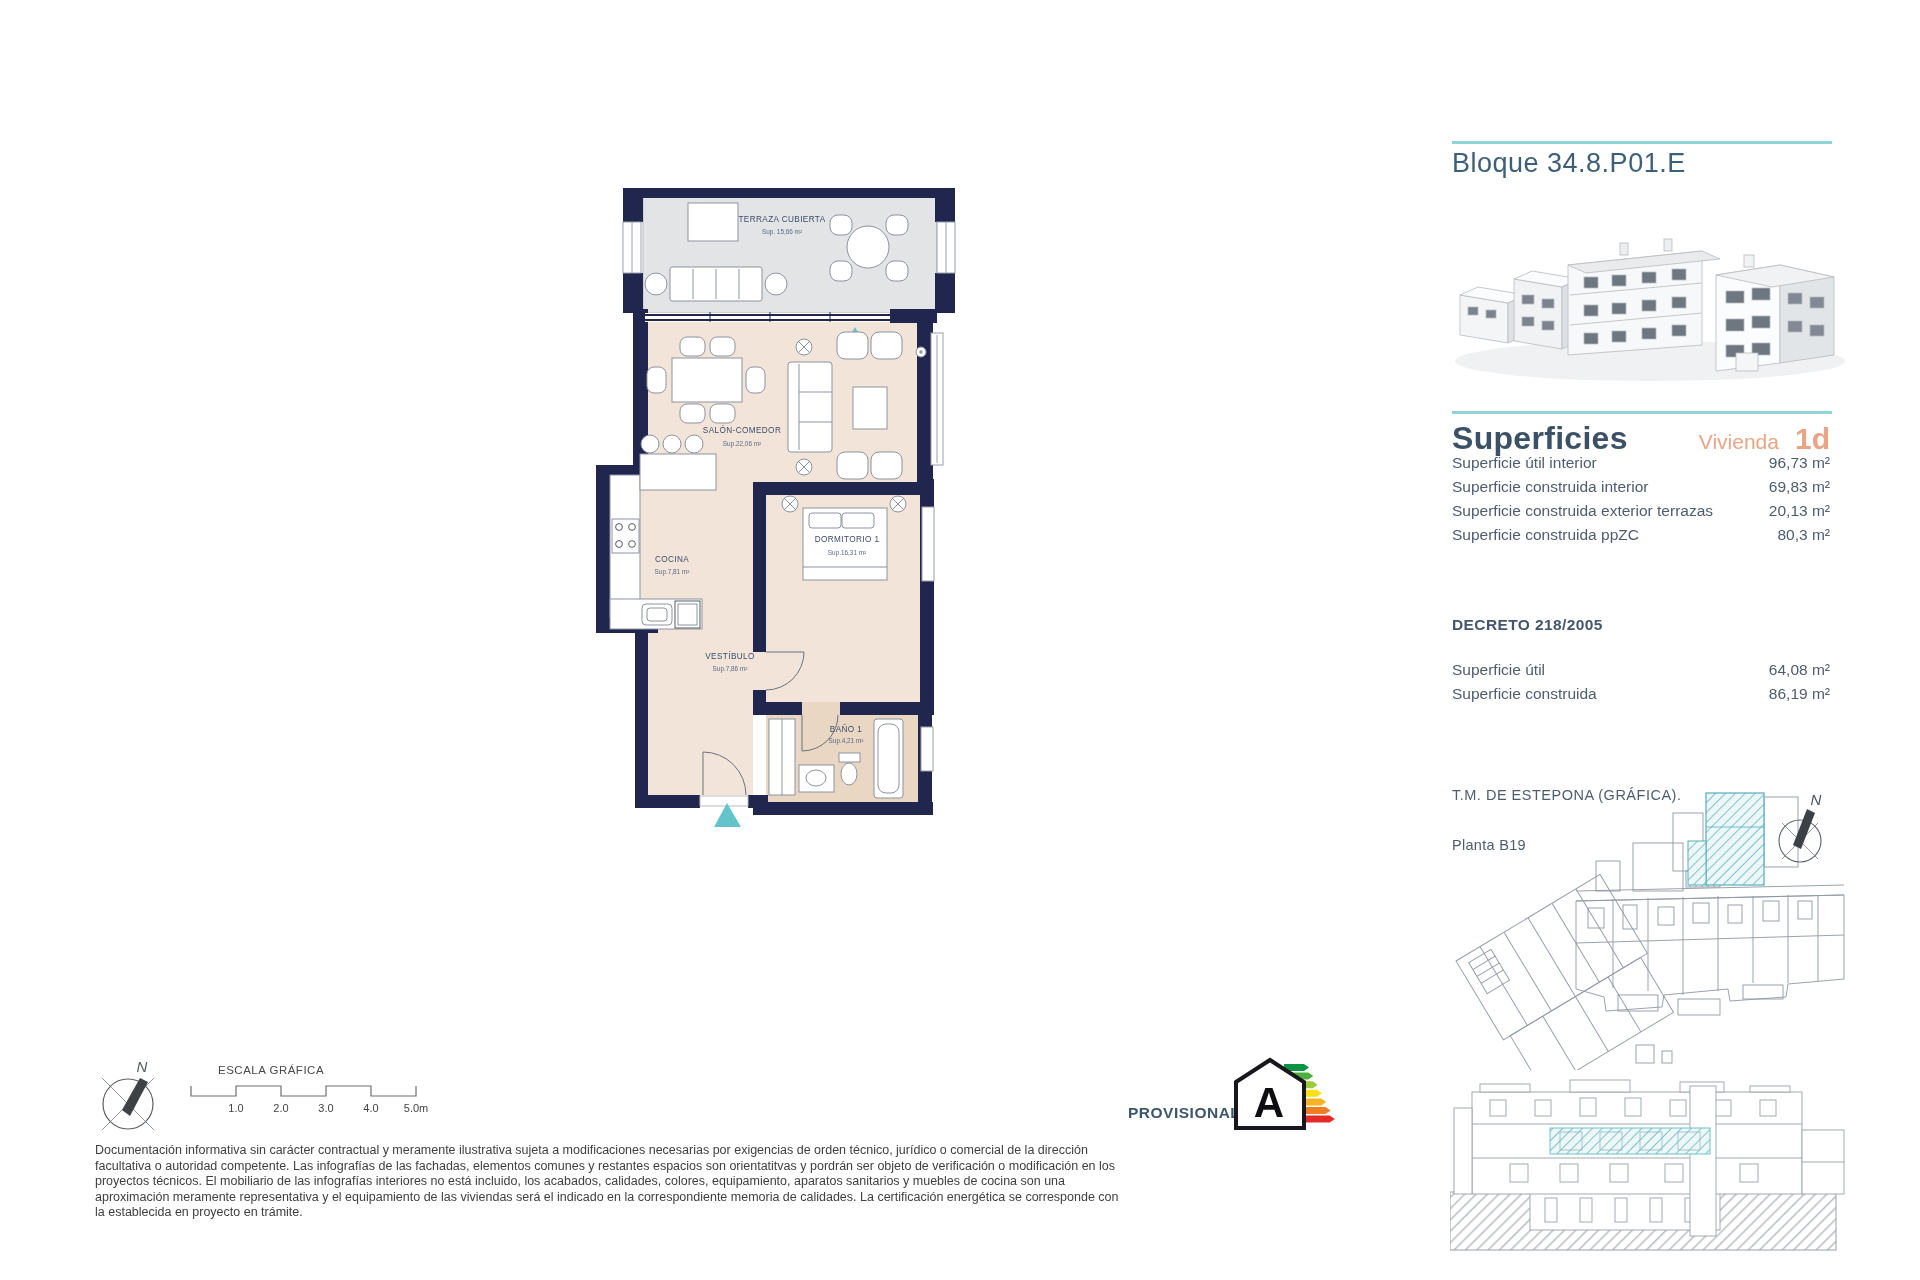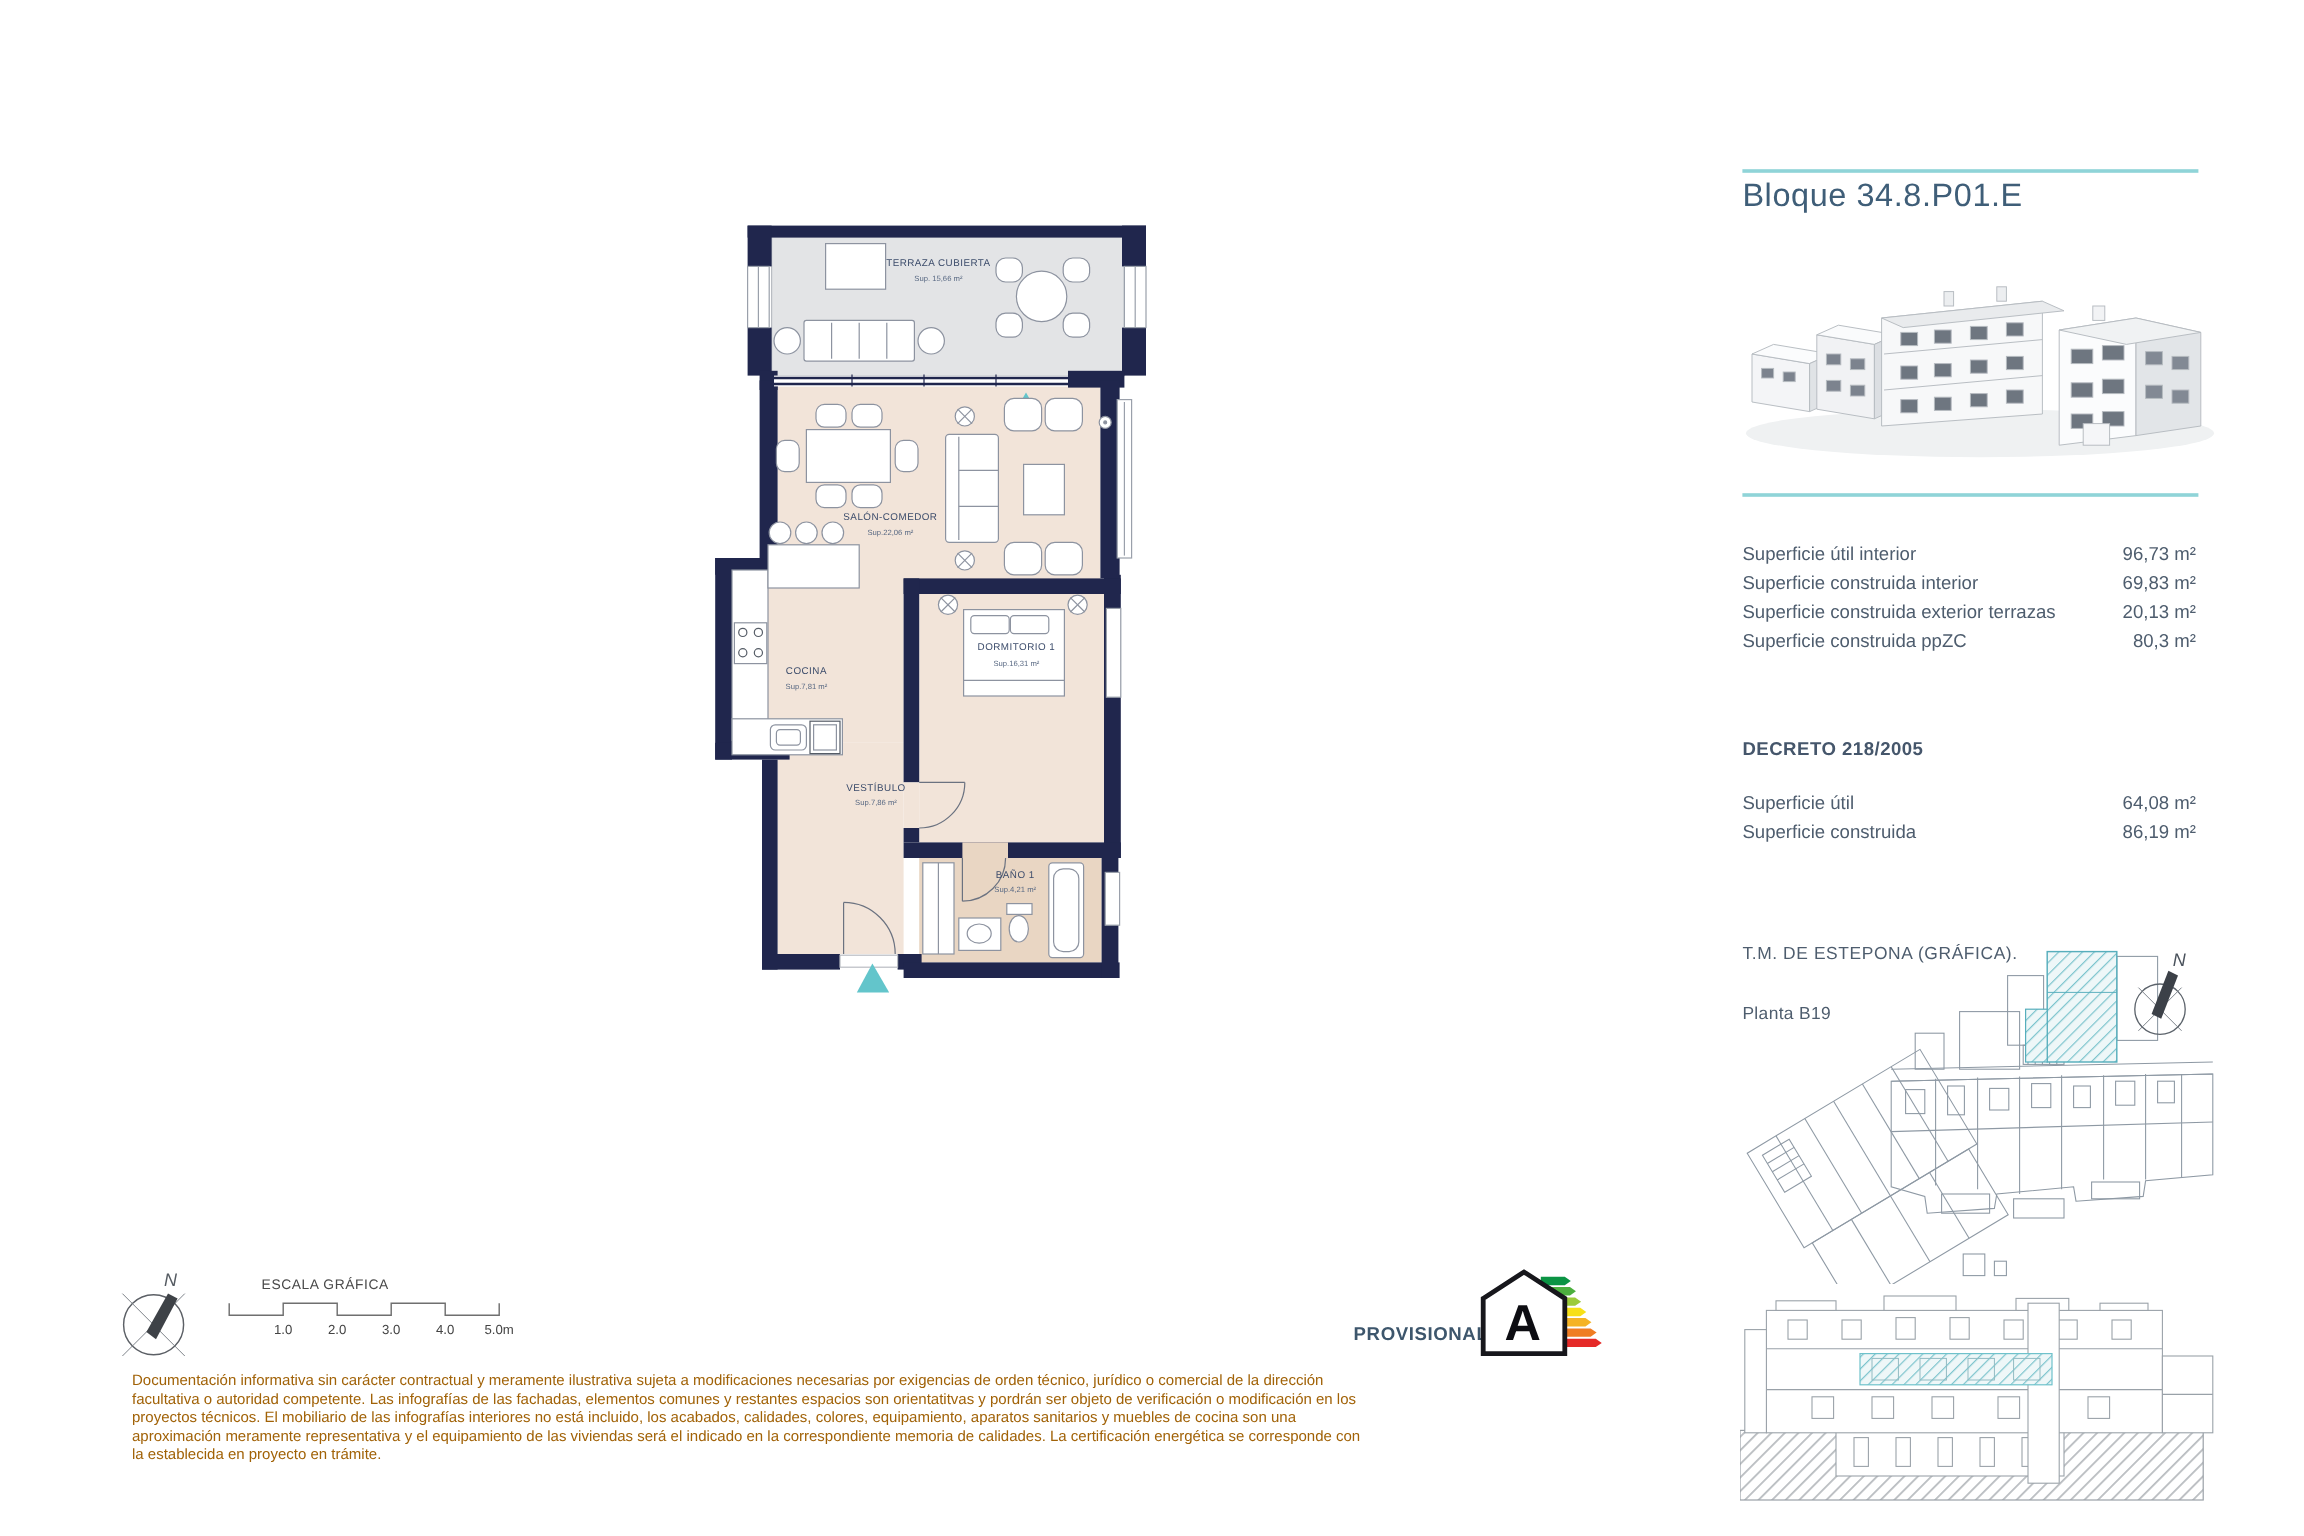--- a/index.html
+++ b/index.html
@@ -16,21 +16,21 @@
   .vivienda-label { font-size:21px; font-weight:500; color:#e9a585; margin-right:16px; }
   .vivienda-value { font-size:30px; font-weight:700; color:#e9a585; }
   .sup-rows { position:absolute; left:1452px; top:451px; width:378px; }
   .srow { display:flex; justify-content:space-between; font-size:15.5px; line-height:24px; color:#4e5d6e; }
   .decreto { position:absolute; left:1452px; top:616px; width:378px; }
   .decreto-title { font-size:15.5px; font-weight:700; color:#45566b; letter-spacing:0.4px; margin-bottom:24px; }
   .loc-line1 { position:absolute; left:1452px; top:787px; font-size:14.5px; color:#4e5d6e; letter-spacing:0.5px; }
   .loc-line2 { position:absolute; left:1452px; top:837px; font-size:14.5px; color:#4e5d6e; letter-spacing:0.3px; }
 
   
-  .disclaimer { position:absolute; left:110px; top:1143px; width:1034px; font-size:12.5px; line-height:15.5px; color:#a16207; }
+  .disclaimer { position:absolute; left:95px; top:1143px; width:1034px; font-size:12.5px; line-height:15.5px; color:#404040; }
   .disclaimer p { margin:0 0 15px 0; }
   .provisional { position:absolute; left:1128px; top:1104px; font-size:15.5px; font-weight:700; letter-spacing:0.5px; color:#3d566c; }
 
   svg text { font-family:"Liberation Sans", sans-serif; }
   .room-name { font-size:8.2px; fill:#3c4c6b; letter-spacing:0.4px; }
   .room-area { font-size:6.4px; fill:#5a6a84; }
 </style>
 </head>
 <body>
 
@@ -261,20 +261,26 @@
         <rect x="360" y="94" width="14" height="11" fill="#828994"></rect>
       <rect x="338" y="118" width="14" height="11" fill="#828994"></rect>
         <rect x="360" y="122" width="14" height="11" fill="#828994"></rect>
       <rect x="294" y="52" width="10" height="12" fill="#f2f3f5"></rect>
       <rect x="286" y="150" width="22" height="18" fill="#f5f6f8"></rect>
     </g>
   </svg>
 
   <div class="divider" style="left:1452px; top:411px;"></div>
 
+  <div class="sup-header">
+    <span class="sup-title">Superficies</span>
+    <span class="sup-spacer"></span>
+    <span class="vivienda-label">Vivienda</span>
+    <span class="vivienda-value">1d</span>
+  </div>
 
   <div class="sup-rows">
     <div class="srow">
       <span>Superficie útil interior</span>
       <span>96,73 m²</span>
     </div>
     <div class="srow">
       <span>Superficie construida interior</span>
       <span>69,83 m²</span>
     </div>

